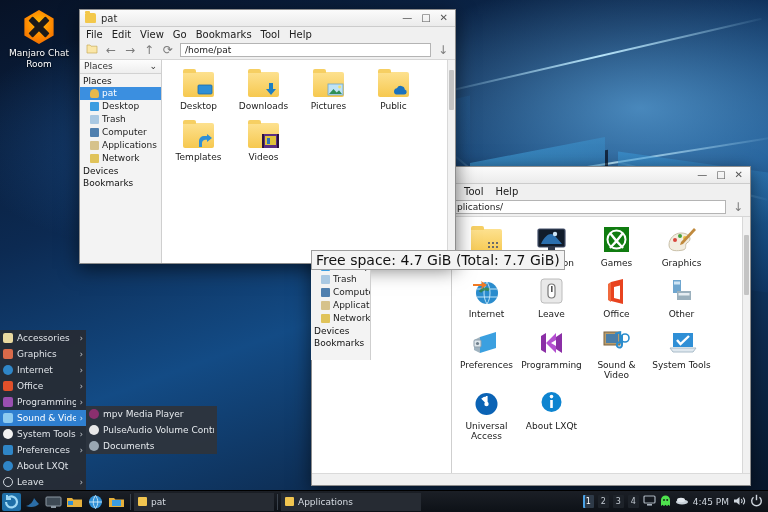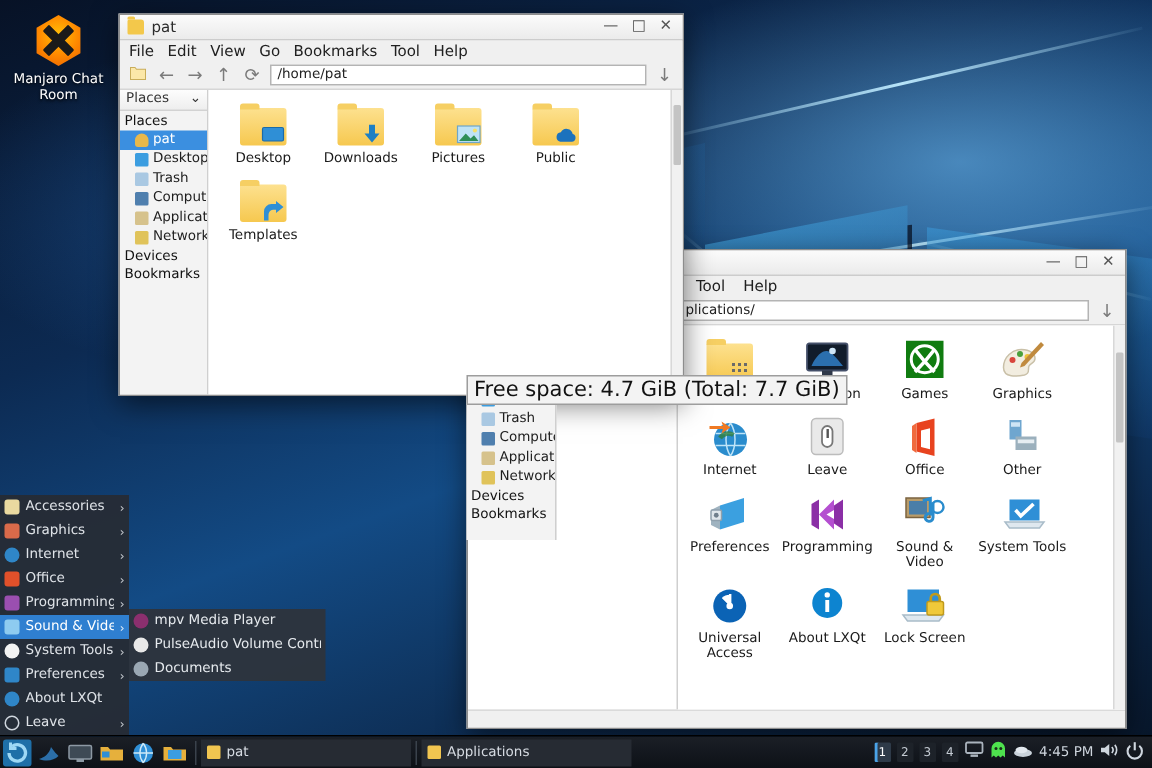--- a/index.html
+++ b/index.html
@@ -55,21 +55,21 @@
   .menubar { height:14px; display:flex; align-items:center; gap:9px; padding:0 6px;
     background:#f0f0f0; font-size:10px; color:#202020; flex:0 0 auto; }
   .toolbar { height:19px; display:flex; align-items:center; gap:5px; padding:0 5px;
     background:#f0f0f0; border-bottom:1px solid #d6d6d6; flex:0 0 auto; }
   .tbtn { width:14px; height:14px; color:#7b7b7b; font-size:12px; line-height:14px; text-align:center; }
   .pathbar { flex:1; height:14px; background:#fff; border:1px solid #b4b4b4;
     font-size:9px; color:#222; padding:0 4px; line-height:13px; overflow:hidden; white-space:nowrap; }
   .body-row { flex:1; display:flex; min-height:0; }
 
   
-  .side { width:59px; background:#f3f3f3; border-right:1px solid #cfcfcf; display:flex; flex-direction:column; }
+  .side { width:82px; background:#f3f3f3; border-right:1px solid #cfcfcf; display:flex; flex-direction:column; }
   .side-hd { height:14px; background:linear-gradient(#fdfdfd,#eee); border-bottom:1px solid #d2d2d2;
     font-size:9px; color:#333; padding:0 4px; line-height:13px; display:flex; justify-content:space-between; align-items:center;}
   .side-list { flex:1; font-size:9px; color:#1d1d1d; padding-top:1px; overflow:hidden; }
   .grp { padding:1px 3px; color:#111; }
   .pitem { display:flex; align-items:center; gap:3px; padding:0 3px 0 10px; height:13px; line-height:13px; }
   .pitem.sel { background:#3b8fe0; color:#fff; }
   .mini { width:9px; height:9px; flex:0 0 auto; border-radius:1px; }
 
   
   .fpane { flex:1; background:#fff; position:relative; overflow:hidden; }
@@ -264,20 +264,32 @@
         <div class="fitem">
           <div class="fic">
             <span class="folder"></span>
             <svg class="ovl" viewBox="0 0 17 14">
                 <path d="M2 13V7a5 5 0 0 1 5-5h3V0l5 4-5 4V5.8H8A3.6 3.6 0 0 0 5 9.3V13z" fill="#2f8fd6"></path>
               </svg>
           </div>
           <span class="fname">Templates</span>
         </div>
 
+        <div class="fitem">
+          <div class="fic">
+            <span class="folder"></span>
+            <svg class="ovl" viewBox="0 0 17 14">
+                <rect x="1" y="0" width="15" height="14" fill="#5b2f82"></rect>
+                <rect x="3" y="2" width="11" height="9" fill="#e0c23a"></rect>
+                <rect x="5" y="4" width="3" height="6" fill="#2f6fb5"></rect>
+                <path d="M1 0v14M16 0v14" stroke="#2a1240" stroke-width="2"></path>
+              </svg>
+          </div>
+          <span class="fname">Videos</span>
+        </div>
 
       </div>
       <div class="scrollv">
           <i></i>
         </div>
     </div>
   </div>
 </div>
 
 <div class="tooltip" style="left:311px; top:250px;">Free space: 4.7 GiB (Total: 7.7 GiB)</div>
@@ -473,31 +485,20 @@
           <div class="fic">
             <svg viewBox="0 0 33 28" width="33" height="28">
                 <circle cx="16.5" cy="12" r="10" fill="#0d84d0"></circle>
                 <rect x="15.2" y="10" width="2.6" height="8" fill="#fff"></rect>
                 <circle cx="16.5" cy="6.6" r="1.8" fill="#fff"></circle>
               </svg>
           </div>
           <span class="fname">About LXQt</span>
         </div>
 
-        <div class="fitem">
-          <div class="fic">
-            <svg viewBox="0 0 33 28" width="33" height="28">
-                <path d="M5 3h21v15H5z" fill="#2f8fd6"></path>
-                <path d="M2 20h27l-3 4H5z" fill="#dfe8ef" stroke="#a9bcc9"></path>
-                <rect x="18" y="11" width="11" height="9" rx="1.3" fill="#f0c93a" stroke="#c09a1c"></rect>
-                <path d="M20.5 11V9a3 3 0 0 1 6 0v2" stroke="#c09a1c" stroke-width="1.8" fill="none"></path>
-              </svg>
-          </div>
-          <span class="fname">Lock Screen</span>
-        </div>
 
       </div>
       <div class="scrollv">
           <i style="top:18px;height:60px"></i>
         </div>
     </div>
   </div>
   <div style="height:12px; background:#f0f0f0; border-top:1px solid #dadada;"></div>
 </div>
 

